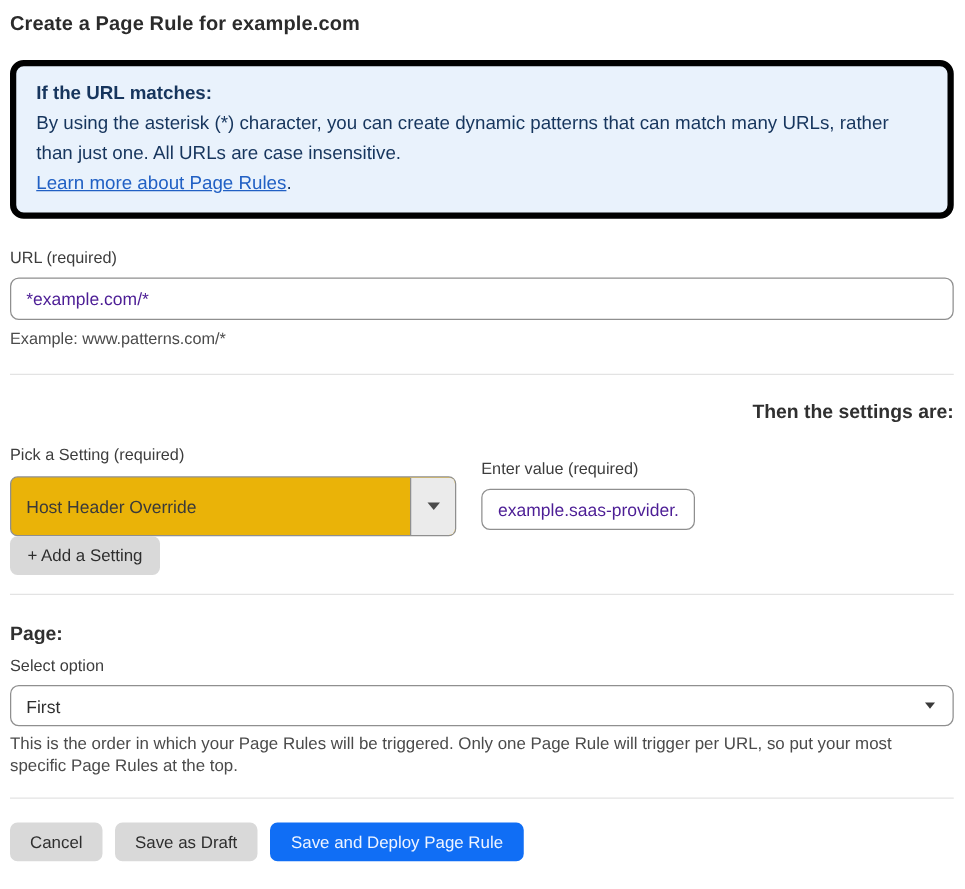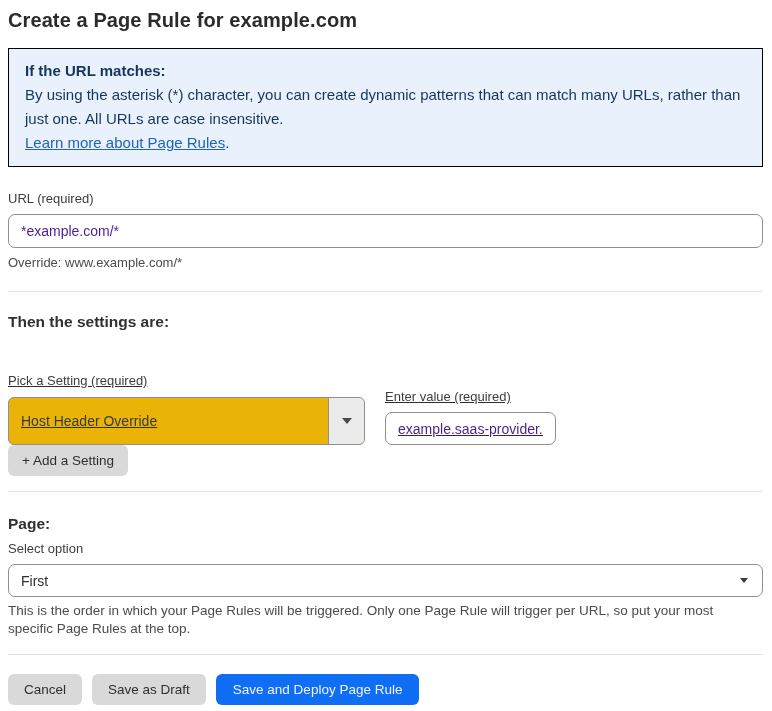--- a/index.html
+++ b/index.html
@@ -5,31 +5,31 @@
   * { box-sizing: border-box; margin: 0; padding: 0; }
   html, body { width: 772px; height: 711px; }
   body {
     background: #ffffff;
     font-family: "Liberation Sans", sans-serif;
     color: #2e2e2e;
     padding: 8px 9px 0 8px;
     overflow: hidden;
   }
   .page-title {
-    font-size: 20px;
+    font-size: 16px;
     line-height: 24px;
     font-weight: 700;
     color: #2b2b2b;
     letter-spacing: 0.1px;
   }
   .info-box {
     margin-top: 16px;
     background: #e9f2fc;
-    border: 1px solid #000000;
-    border-radius: 0;
+    border: 5px solid #000000;
+    border-radius: 11px;
     padding: 10px 16px 11px 16px;
     color: #16355d;
     font-size: 15px;
     line-height: 24px;
   }
   .info-box .info-heading { font-weight: 700; }
   .info-box a.info-link {
     color: #2160c4;
     text-decoration: underline;
     cursor: pointer;
@@ -66,27 +66,26 @@
   }
   .divider-url { margin-top: 20px; }
   .divider-settings { margin-top: 15px; }
   .divider-order { margin-top: 16px; }
   .section-heading {
     font-size: 15.5px;
     font-weight: 700;
     color: #303030;
     line-height: 18px;
   }
-  .settings-heading { margin-top: 21px; }
+  .settings-heading { margin-top: 21px; text-align: right; }
   .order-heading { margin-top: 23px; }
   .settings-row {
-    margin-top: 40px;
-    display: flex;
-    align-items: flex-end;
-    text-decoration: underline;
+    margin-top: 16px;
+    display: flex;
+    align-items: center;
   }
   .settings-col-left { width: 357px; }
   .settings-col-right { margin-left: 20px; padding-top: 6px; }
   .dropdown {
     margin-top: 8px;
     height: 48px;
     border: 1px solid #8f8f8f;
     border-radius: 6px;
     background: #eab308;
     display: flex;
@@ -191,21 +190,21 @@
   <div class="info-heading">If the URL matches:</div>
   <div class="info-body">By using the asterisk (*) character, you can create dynamic patterns that can match many URLs, rather than just one. All URLs are case insensitive.</div>
   <div>
     <a class="info-link">Learn more about Page Rules</a><span>.</span>
   </div>
 </div>
 
 <div class="url-section">
   <label class="field-label">URL (required)</label>
   <input class="text-input" type="text" value="*example.com/*" style="">
-  <div class="helper-text">Override: www.example.com/*</div>
+  <div class="helper-text">Example: www.patterns.com/*</div>
 </div>
 
 <hr class="divider divider-url">
 
 <h2 class="section-heading settings-heading">Then the settings are:</h2>
 
 <div class="settings-row">
   <div class="settings-col-left">
     <label class="field-label">Pick a Setting (required)</label>
     <div class="dropdown">

